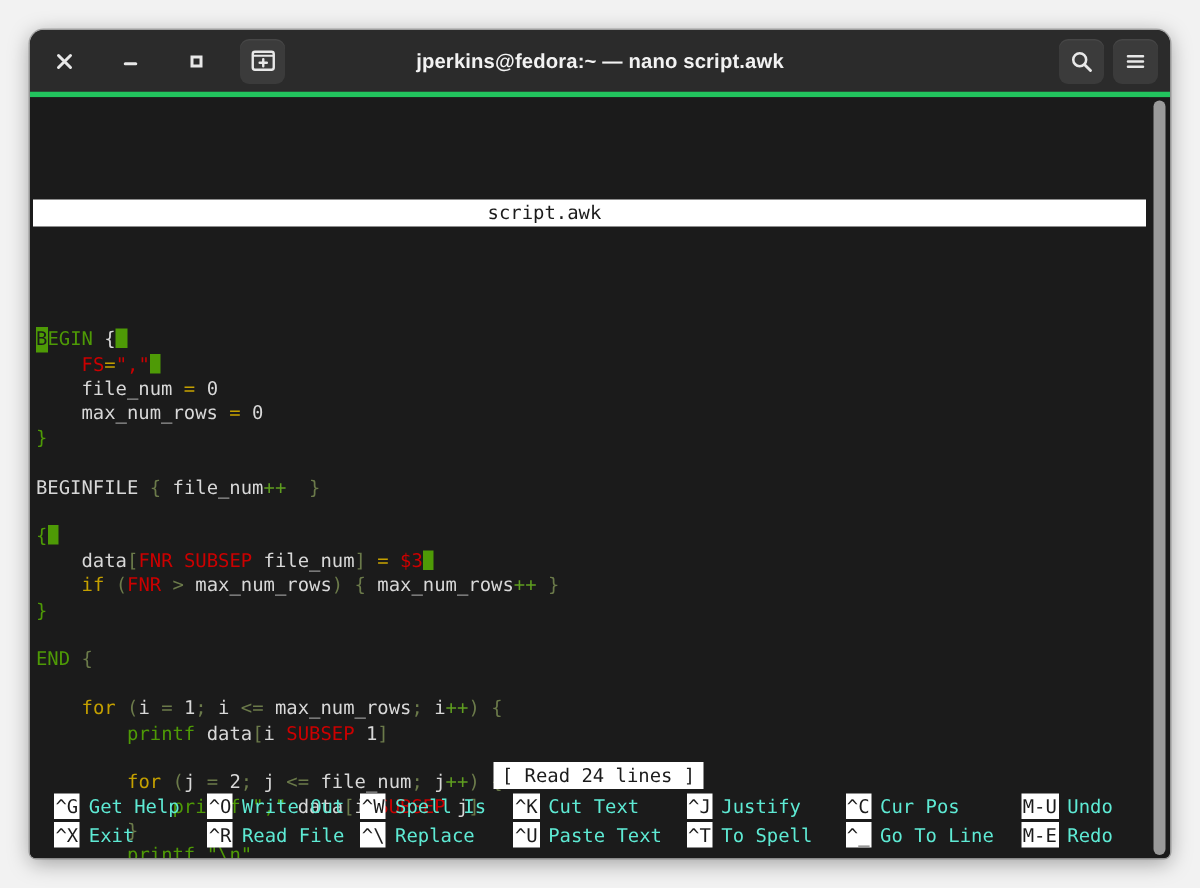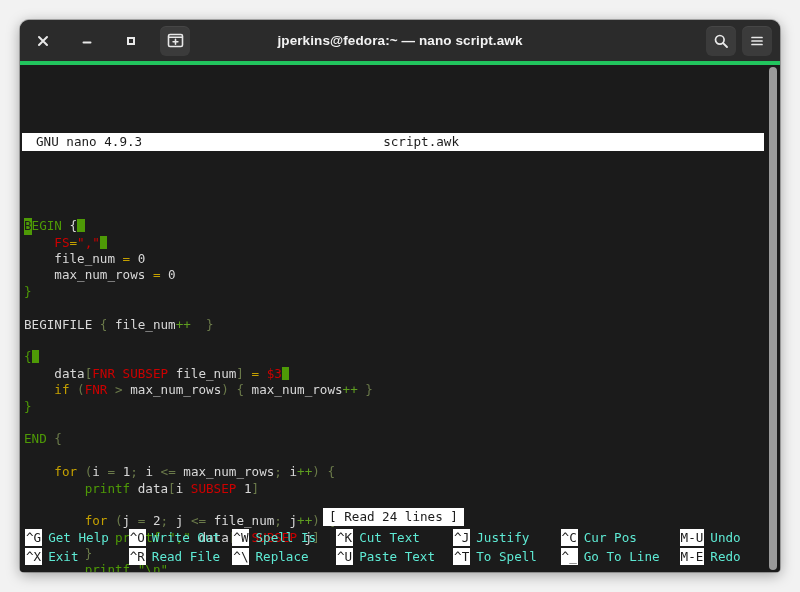--- a/index.html
+++ b/index.html
@@ -145,21 +145,21 @@
     background: #4e9a06;
     display: inline-block;
     width: 7.6px;
     height: 13px;
     vertical-align: -2px;
   }
 
   
   .nano-bottom {
     position: absolute;
-    left: 1px;
+    left: 12px;
     right: 14px;
     bottom: 0;
     font-family: "DejaVu Sans Mono", "Liberation Mono", monospace;
     font-size: 12.6px;
     color: #d8d8d8;
   }
 
   .nano-status {
     height: 20px;
     display: flex;
@@ -277,21 +277,20 @@
       </div>
 
     </div>
 
     <div class="term-body">
 
       <div class="term-screen">
 
         
         <div class="nano-titlebar">
-          <span class="nt-version">GNU nano 4.9.3</span>
           <span class="nt-file">script.awk</span>
           <span class="nt-mod"></span>
         </div>
 
         
         <div class="code-area" id="code-area"><div class="code-line"><span class="cursor">B</span><span class="s-green">EGIN</span><span class="s-white"> </span><span class="s-white">{</span><span class="blk"></span></div><div class="code-line"><span class="s-white">    </span><span class="s-red">FS</span><span class="s-yellow">=</span><span class="s-red">","</span><span class="blk"></span></div><div class="code-line"><span class="s-white">    file_num </span><span class="s-yellow">=</span><span class="s-white"> 0</span></div><div class="code-line"><span class="s-white">    max_num_rows </span><span class="s-yellow">=</span><span class="s-white"> 0</span></div><div class="code-line"><span class="s-green">}</span></div><div class="code-line">&nbsp;</div><div class="code-line"><span class="s-white">BEGINFILE </span><span class="s-dim">{</span><span class="s-white"> file_num</span><span class="s-brgreen">++</span><span class="s-white">  </span><span class="s-dim">}</span></div><div class="code-line">&nbsp;</div><div class="code-line"><span class="s-green">{</span><span class="blk"></span></div><div class="code-line"><span class="s-white">    data</span><span class="s-dim">[</span><span class="s-red">FNR SUBSEP</span><span class="s-white"> file_num</span><span class="s-dim">]</span><span class="s-white"> </span><span class="s-yellow">=</span><span class="s-white"> </span><span class="s-red">$3</span><span class="blk"></span></div><div class="code-line"><span class="s-white">    </span><span class="s-yellow">if</span><span class="s-white"> </span><span class="s-dim">(</span><span class="s-red">FNR</span><span class="s-white"> </span><span class="s-dim">&gt;</span><span class="s-white"> max_num_rows</span><span class="s-dim">)</span><span class="s-white"> </span><span class="s-dim">{</span><span class="s-white"> max_num_rows</span><span class="s-brgreen">++</span><span class="s-white"> </span><span class="s-dim">}</span></div><div class="code-line"><span class="s-green">}</span></div><div class="code-line">&nbsp;</div><div class="code-line"><span class="s-green">END</span><span class="s-white"> </span><span class="s-dim">{</span></div><div class="code-line">&nbsp;</div><div class="code-line"><span class="s-white">    </span><span class="s-yellow">for</span><span class="s-white"> </span><span class="s-dim">(</span><span class="s-white">i </span><span class="s-dim">=</span><span class="s-white"> 1</span><span class="s-dim">;</span><span class="s-white"> i </span><span class="s-dim">&lt;=</span><span class="s-white"> max_num_rows</span><span class="s-dim">;</span><span class="s-white"> i</span><span class="s-brgreen">++</span><span class="s-dim">)</span><span class="s-white"> </span><span class="s-dim">{</span></div><div class="code-line"><span class="s-white">        </span><span class="s-green">printf</span><span class="s-white"> data</span><span class="s-dim">[</span><span class="s-white">i </span><span class="s-red">SUBSEP</span><span class="s-white"> 1</span><span class="s-dim">]</span></div><div class="code-line">&nbsp;</div><div class="code-line"><span class="s-white">        </span><span class="s-yellow">for</span><span class="s-white"> </span><span class="s-dim">(</span><span class="s-white">j </span><span class="s-dim">=</span><span class="s-white"> 2</span><span class="s-dim">;</span><span class="s-white"> j </span><span class="s-dim">&lt;=</span><span class="s-white"> file_num</span><span class="s-dim">;</span><span class="s-white"> j</span><span class="s-brgreen">++</span><span class="s-dim">)</span><span class="s-white"> </span><span class="s-dim">{</span></div><div class="code-line"><span class="s-white">            </span><span class="s-green">printf</span><span class="s-white"> </span><span class="s-green">","</span><span class="s-white"> data</span><span class="s-dim">[</span><span class="s-white">i </span><span class="s-red">SUBSEP</span><span class="s-white"> j</span><span class="s-dim">]</span></div><div class="code-line"><span class="s-white">        </span><span class="s-dim">}</span></div><div class="code-line"><span class="s-white">        </span><span class="s-green">printf</span><span class="s-white"> </span><span class="s-green">"\n"</span></div></div>
 
       </div>
 
       <div class="nano-bottom">

